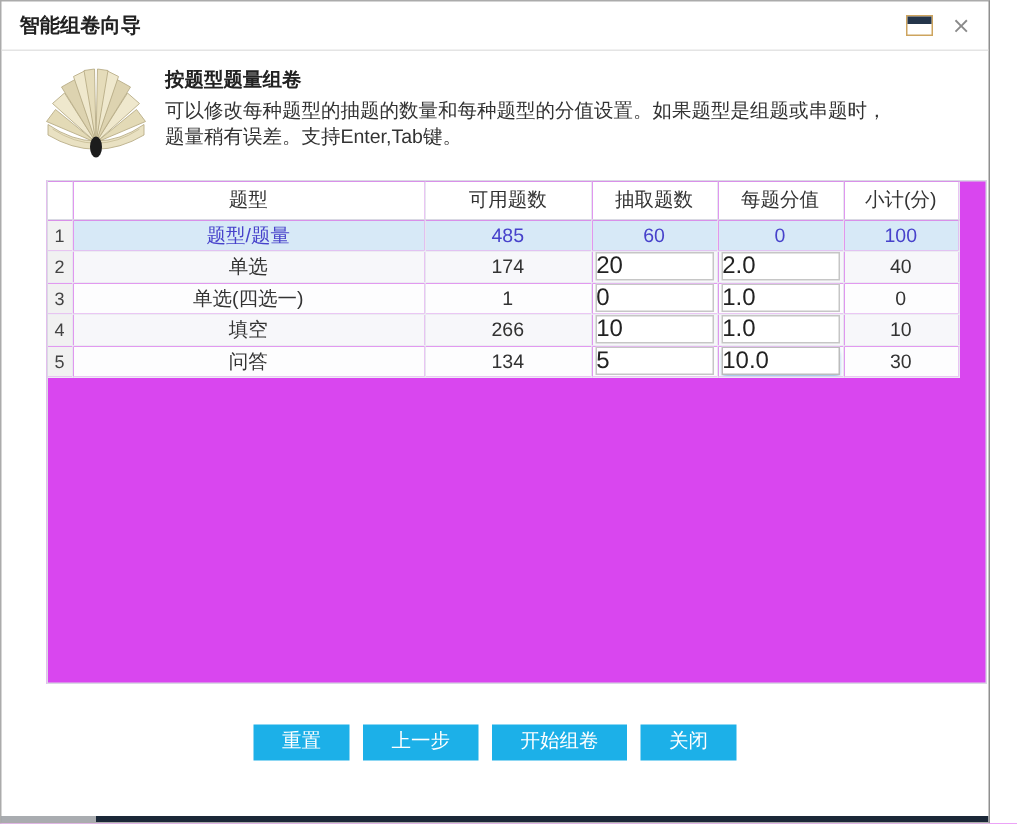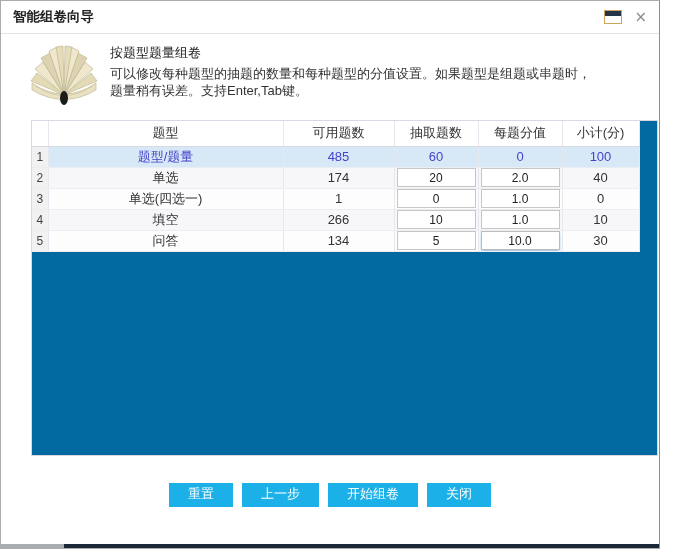--- a/index.html
+++ b/index.html
@@ -45,28 +45,28 @@
     color: #8a8a8a; font-size: 15px; line-height: 1; cursor: pointer;
     font-family: "DejaVu Sans", sans-serif;
   }
   
   .intro {
     position: absolute; top: 42px; left: 24px; right: 16px;
     display: flex; align-items: flex-start;
   }
   .book-icon { width: 78px; height: 62px; flex: 0 0 78px; margin-top: 2px; }
   .intro-text { margin-left: 7px; padding-top: 1px; }
-  .intro-text .intro-title { font-weight: normal; font-size: 13px; color: #222; margin-bottom: 3px; }
+  .intro-text .intro-title { font-weight: bold; font-size: 13px; color: #222; margin-bottom: 3px; }
   .intro-text .intro-desc { font-size: 13px; color: #333; line-height: 17px; }
   
   .grid-wrap {
     position: absolute; top: 119px; left: 30px;
     width: 627px; height: 336px;
     border: 1px solid #d9d9e3;
-    background: #0369a1;
+    background: #d946ef;
     overflow: hidden;
   }
   table.grid { border-collapse: collapse; table-layout: fixed; width: 607px; }
   table.grid col.c-num   { width: 16px; }
   table.grid col.c-type  { width: 235px; }
   table.grid col.c-avail { width: 111px; }
   table.grid col.c-ext   { width: 84px; }
   table.grid col.c-score { width: 84px; }
   table.grid col.c-sub   { width: 77px; }
   table.grid th, table.grid td {
@@ -87,23 +87,22 @@
   tr.row-odd td:not(.num-cell)  { background: #f7f7fa; }
   tr.row-even td:not(.num-cell) { background: #fdfdfe; }
   tr.row-selected td:not(.num-cell) {
     background: #d7e9f7;
     color: #4742cb; font-weight: normal;
   }
   .cell-input {
     width: 100%; height: 19px;
     border: 1px solid #c6c6c6;
     background: #fff;
-    text-align: center;
     font-family: "Liberation Sans", "DejaVu Sans", sans-serif;
-    font-size: 12px; color: #222;
+    font-size: 16px; color: #222;
     outline: none;
     display: block;
   }
   .cell-input.focused {
     box-shadow: 0 3px 3px -1px #9fc4e8, 0 0 2px #cfe2f5;
     border-color: #bcbcbc;
   }
   
   .footer {
     position: absolute; top: 482px; left: 0; right: 0;

